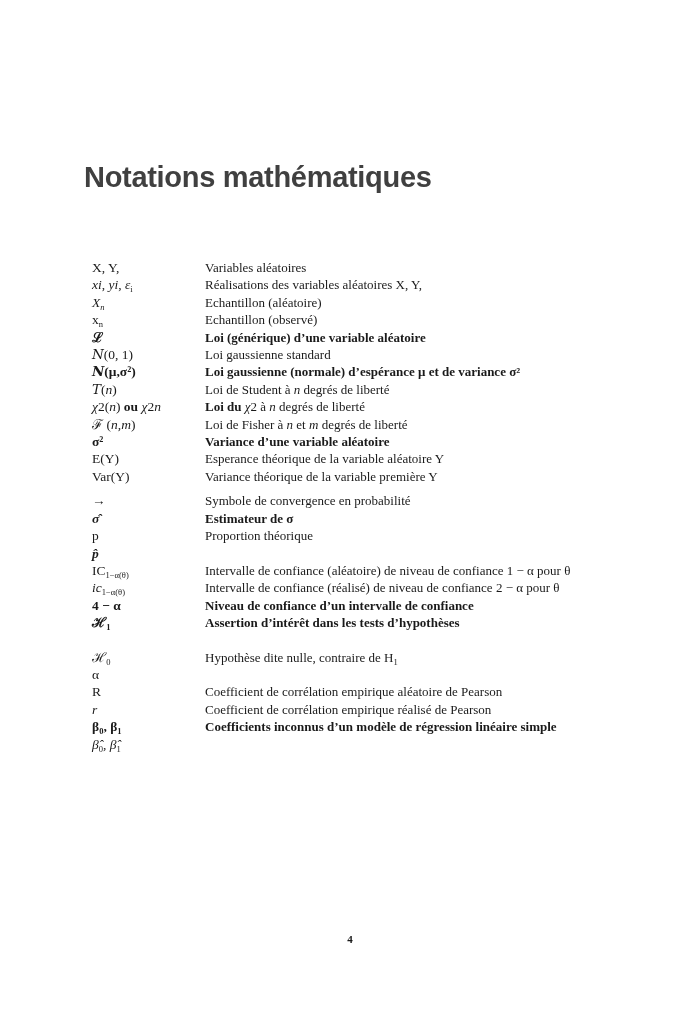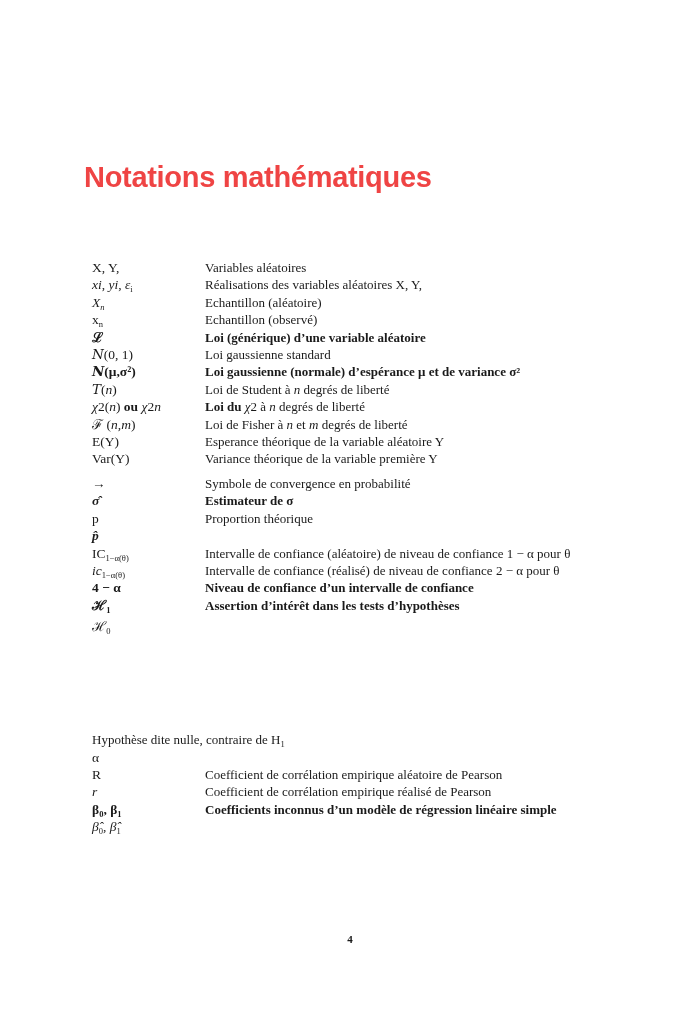--- a/index.html
+++ b/index.html
@@ -8,26 +8,26 @@
     width:700px;height:1028px;
     background:#ffffff;
     font-family:"Liberation Serif","DejaVu Serif",serif;
     color:#1a1a1a;
     overflow:hidden;
   }
   .title{
     position:absolute;left:84px;top:161px;
     font-family:"Liberation Sans","DejaVu Sans",sans-serif;
     font-weight:700;font-size:29px;letter-spacing:-0.3px;
-    color:#ef4444;white-space:nowrap;
+    color:#404040;white-space:nowrap;
   }
   .list{position:absolute;left:92px;top:259px;width:590px;}
-  .row{display:flex;align-items:flex-start;font-size:13px;line-height:17.4px;}
+  .row{display:flex;align-items:center;font-size:13px;line-height:17.4px;}
   .row.gap-lg{margin-top:7px;}
-  .row.gap-sm{margin-top:4px;flex-direction:column;}
+  .row.gap-sm{margin-top:17px;}
   .sym{flex:0 0 113px;width:113px;font-size:13.5px;white-space:nowrap;}
   .desc{white-space:nowrap;}
   .row.bold .sym,.row.bold .desc{font-weight:700;}
   .desc b,.sym b{font-weight:700;}
   sub{font-size:8.5px;line-height:0;vertical-align:-3px;letter-spacing:0;}
   .scr{font-style:italic;font-family:"DejaVu Serif",serif;}
   .pageno{
     position:absolute;top:933px;left:0;width:100%;
     text-align:center;font-size:11px;font-weight:700;color:#1a1a1a;
   }
@@ -71,20 +71,24 @@
         <span class="sym"><span class="scr">T</span>(<i>n</i>)</span>
         <span class="desc">Loi de Student à <i>n</i> degrés de liberté</span>
       </div>
       <div class="row">
         <span class="sym"><i>χ</i>2(<i>n</i>) <b>ou</b> <i>χ</i>2<i>n</i></span>
         <span class="desc"><b>Loi du</b> <i>χ</i>2 à <i>n</i> degrés de liberté</span>
       </div>
       <div class="row">
         <span class="sym">ℱ (<i>n,m</i>)</span>
         <span class="desc">Loi de Fisher à <i>n</i> et <i>m</i> degrés de liberté</span>
+      </div>
+      <div class="row bold">
+        <span class="sym">σ²</span>
+        <span class="desc">Variance d’une variable aléatoire</span>
       </div>
       <div class="row">
         <span class="sym">E(Y)</span>
         <span class="desc">Esperance théorique de la variable aléatoire Y</span>
       </div>
       <div class="row">
         <span class="sym">Var(Y)</span>
         <span class="desc">Variance théorique de la variable première Y</span>
       </div>
       <div class="row gap-lg">

